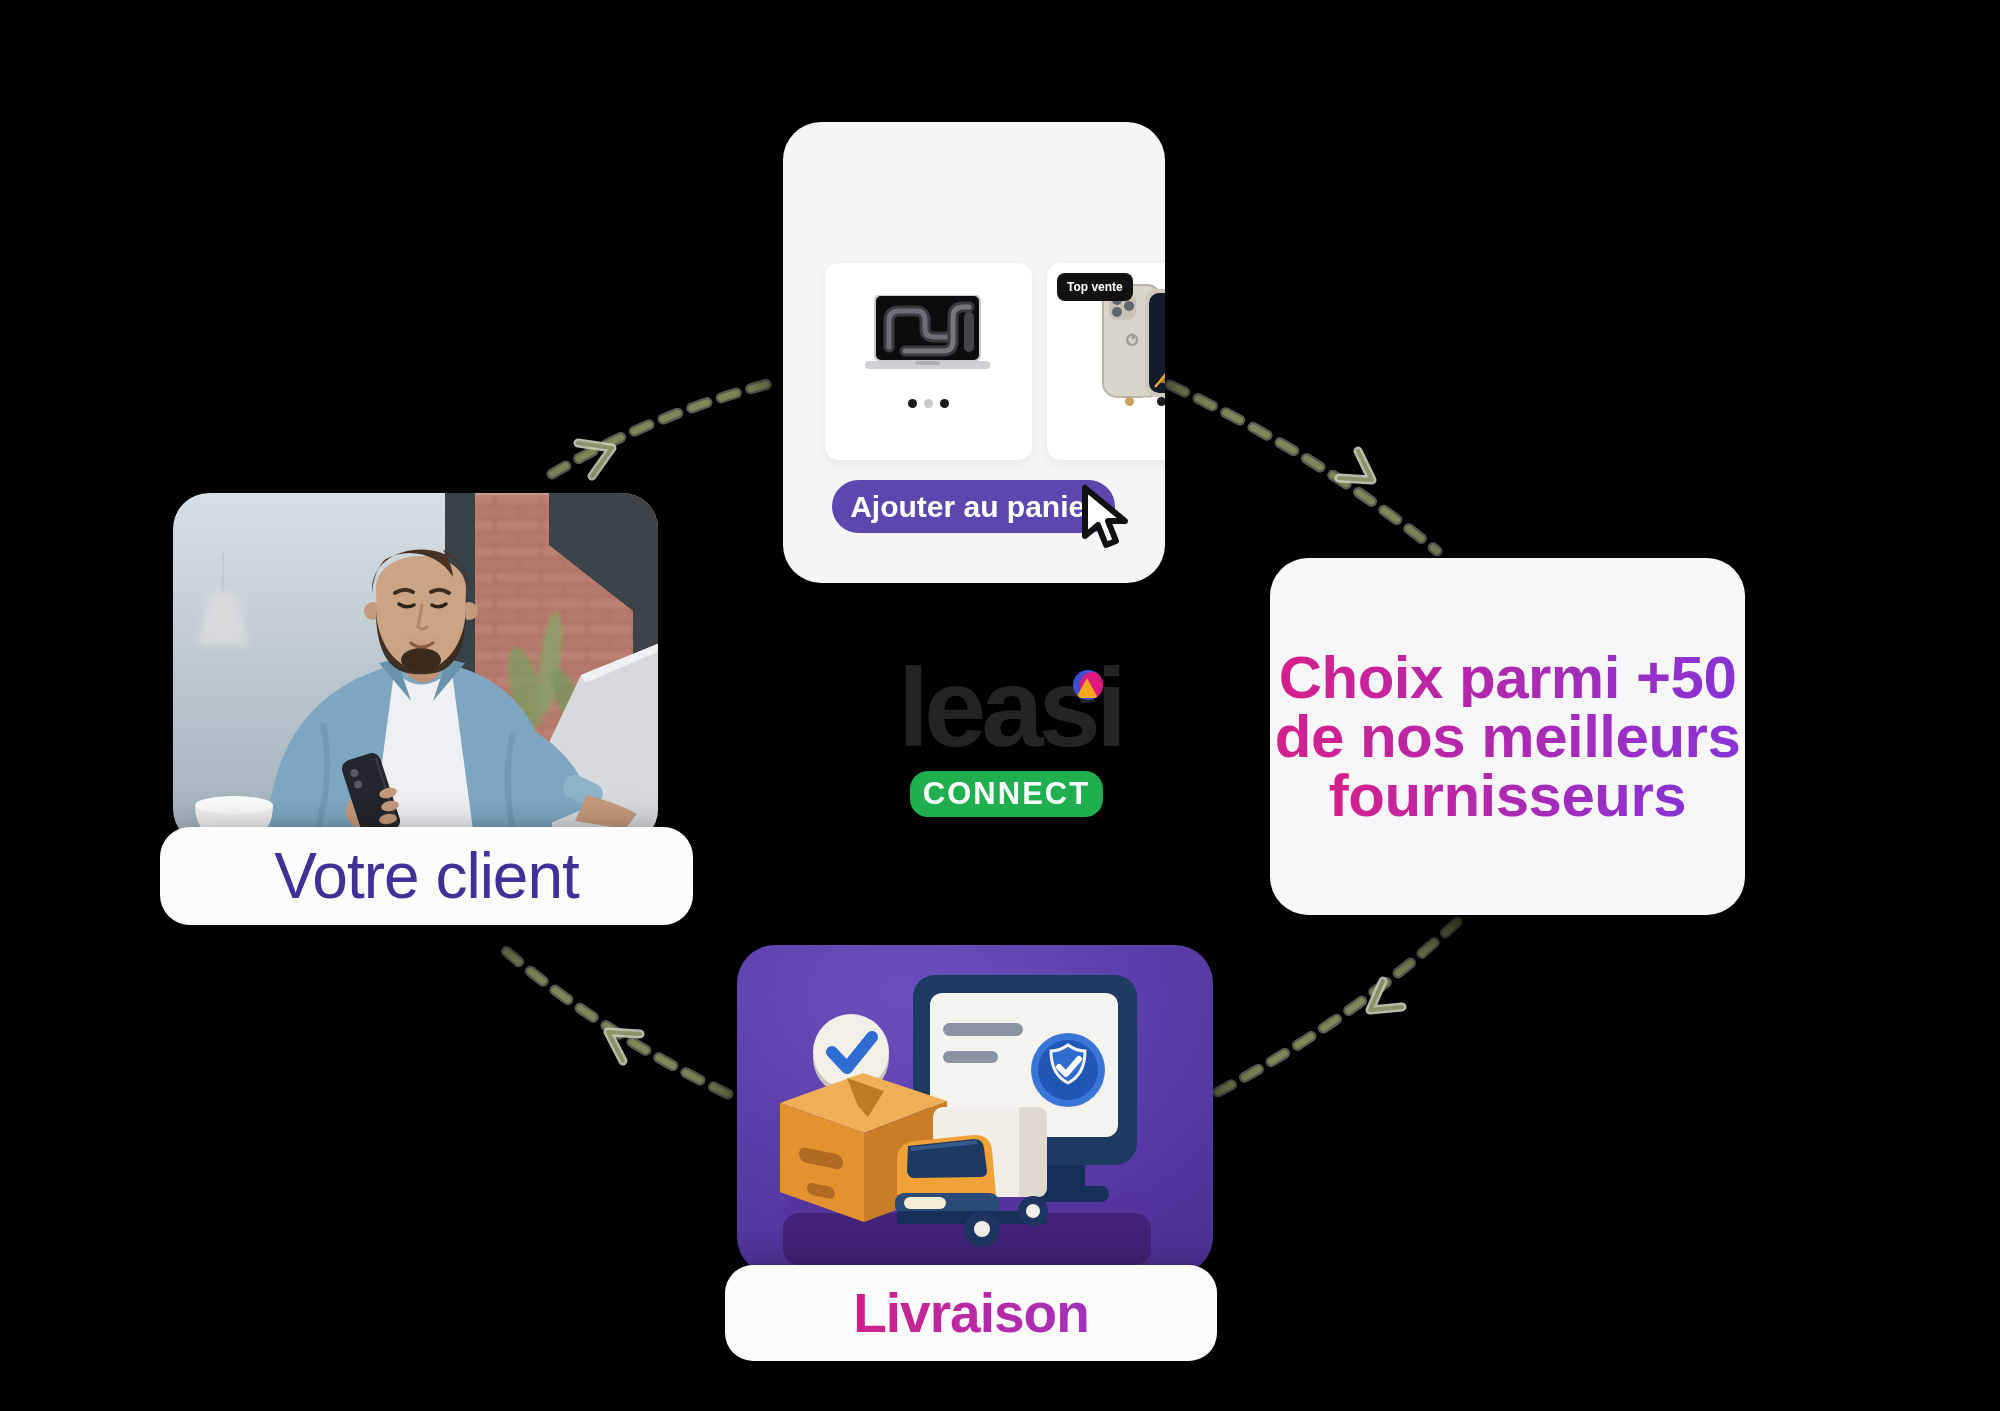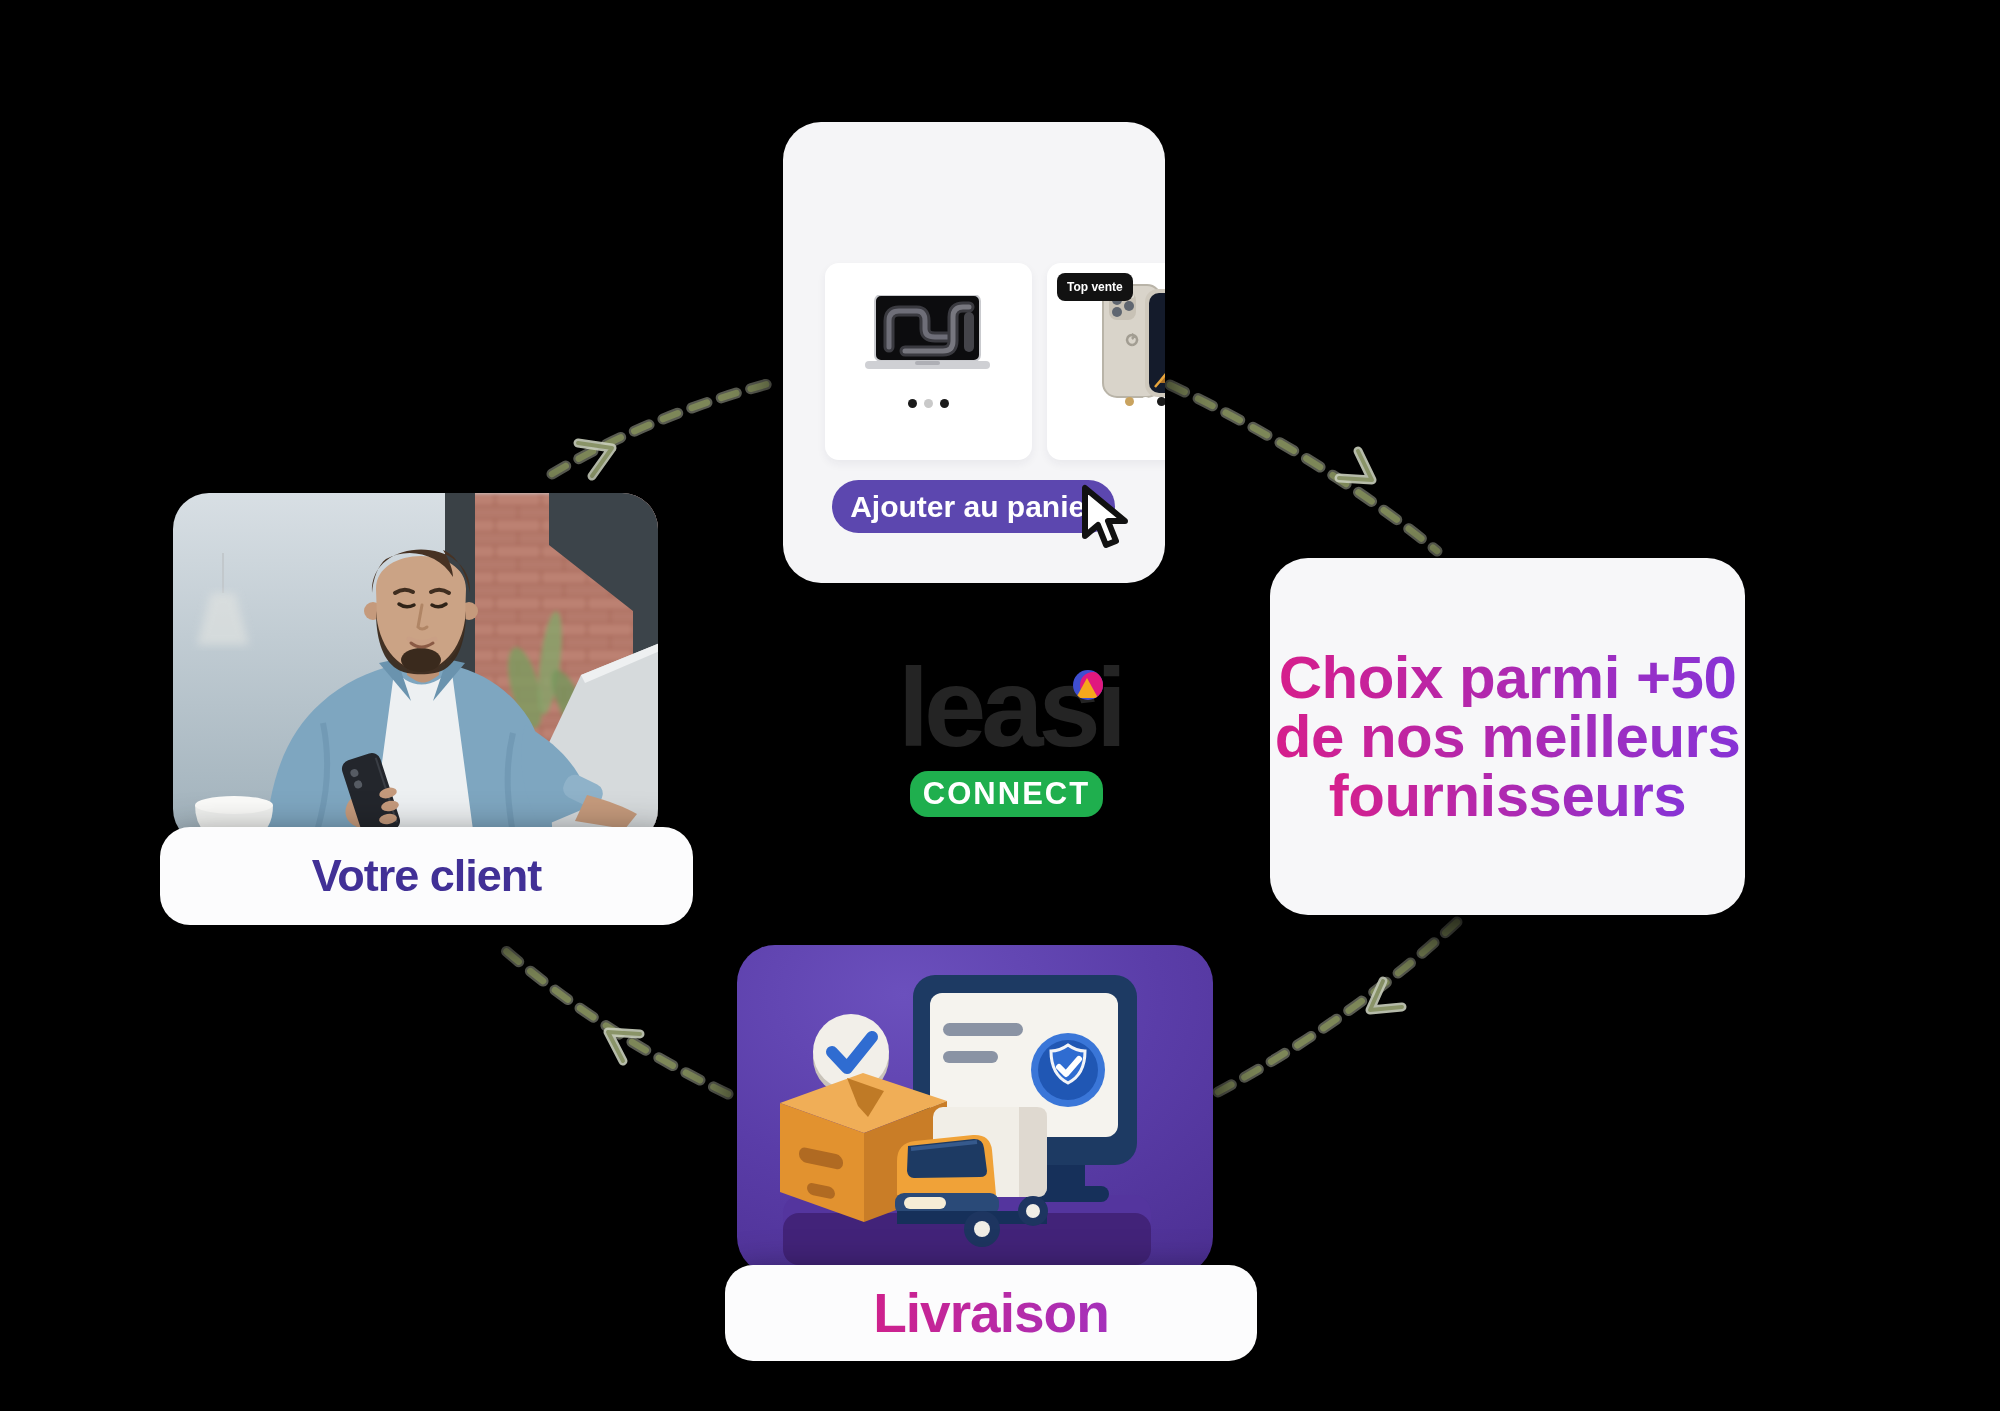--- a/index.html
+++ b/index.html
@@ -47,27 +47,27 @@
     -webkit-background-clip:text;background-clip:text;color:transparent;}
   #sup-line4-wrap{display:flex;align-items:center;gap:14px;}
   #verified-badge{width:46px;height:46px;margin-top:4px;}
 
   
   #client-photo{left:173px;top:493px;width:485px;height:352px;border-radius:36px;overflow:hidden;
     box-shadow:0 22px 55px rgba(0,0,0,.85);}
   #client-bar{left:160px;top:827px;width:533px;height:98px;border-radius:30px;background:#fcfcfd;
     box-shadow:0 18px 45px rgba(0,0,0,.8);}
   #client-label{width:100%;height:100%;display:flex;align-items:center;justify-content:center;
-    font-size:45px;font-weight:700;letter-spacing:-1px;color:#413096;}
+    font-size:64px;font-weight:400;letter-spacing:-1px;color:#413096;}
 
   
   #delivery-panel{left:737px;top:945px;width:476px;height:330px;border-radius:38px;overflow:hidden;
     background:radial-gradient(120% 120% at 35% 15%, #6b50bd 0%, #5a3da8 45%, #482b8c 100%);
     box-shadow:0 22px 55px rgba(0,0,0,.85);}
-  #delivery-bar{left:725px;top:1265px;width:532px;height:96px;border-radius:28px;background:#fcfcfd;
+  #delivery-bar{left:725px;top:1265px;width:492px;height:96px;border-radius:28px;background:#fcfcfd;
     box-shadow:0 18px 45px rgba(0,0,0,.8);}
   #delivery-label{width:100%;height:100%;display:flex;align-items:center;justify-content:center;
     font-size:55px;font-weight:800;letter-spacing:-1px;
     background:linear-gradient(90deg,#E9176F 0%,#8A3BD8 100%);
     -webkit-background-clip:text;background-clip:text;color:transparent;}
 </style>
 </head>
 <body>
 
 <div id="stage">

